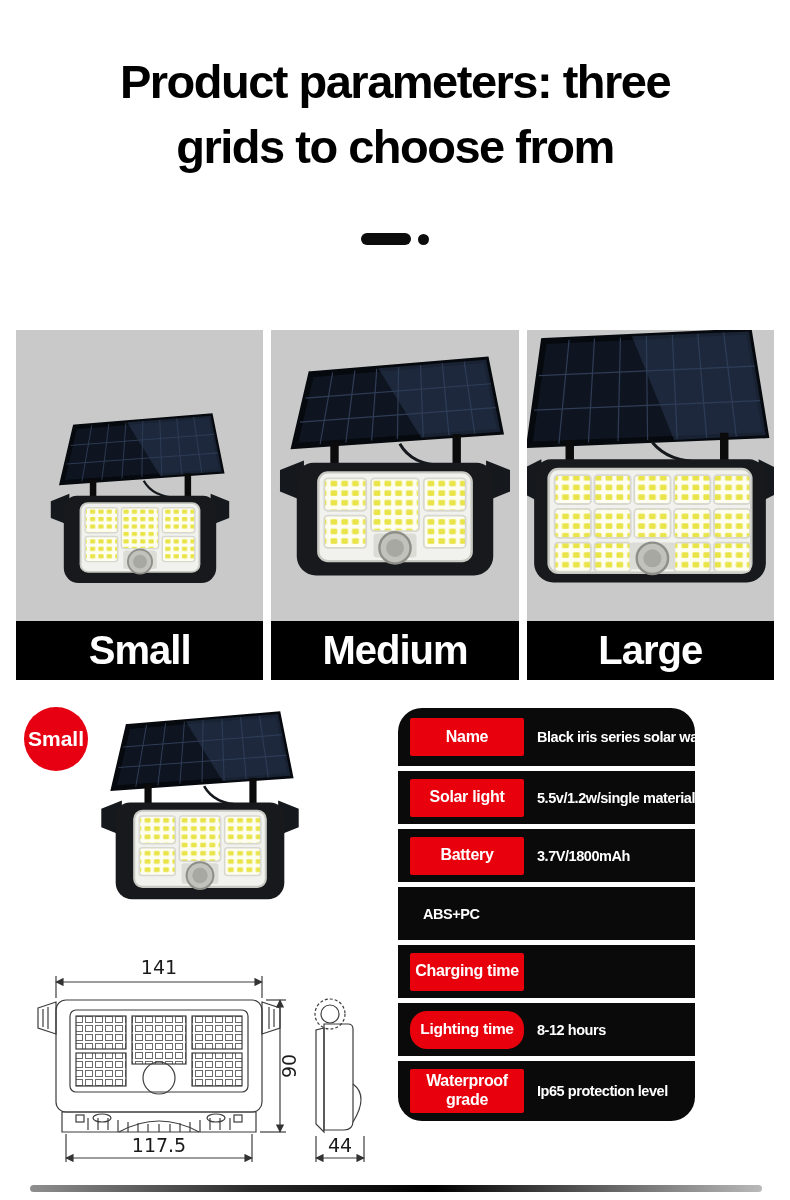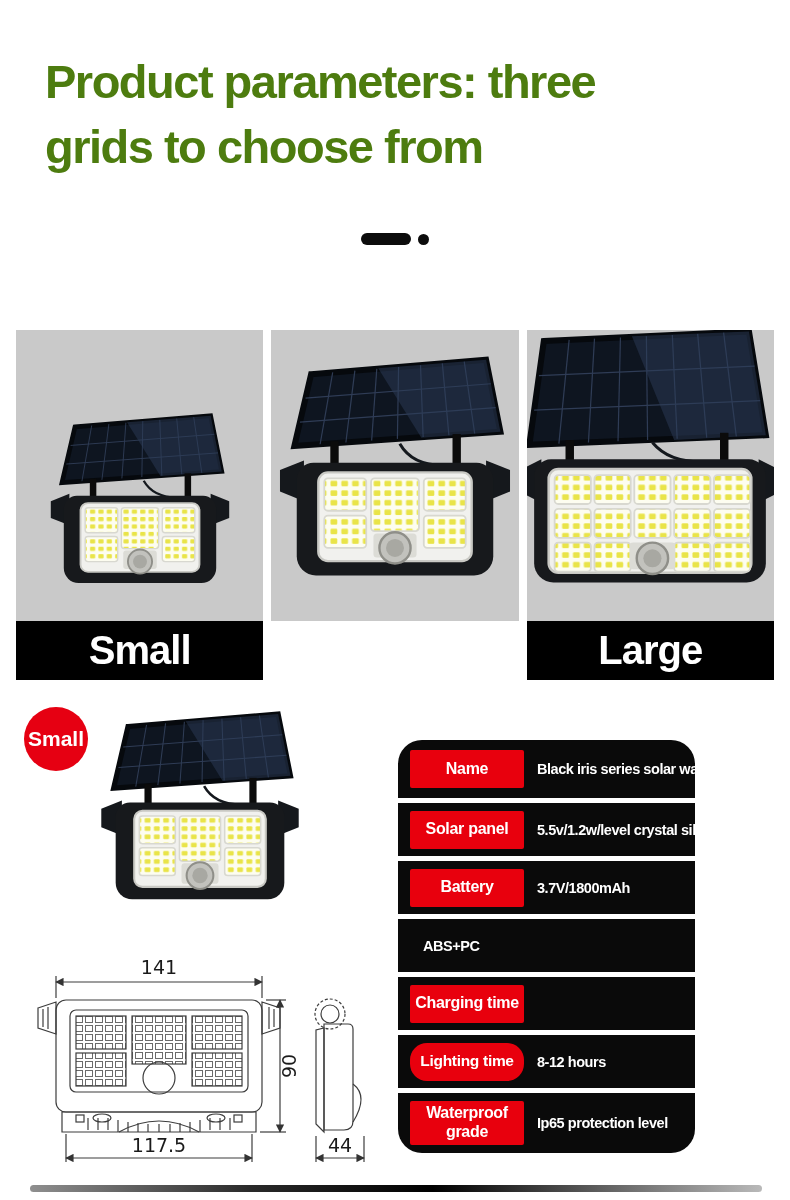--- a/index.html
+++ b/index.html
@@ -1,21 +1,21 @@
 <!DOCTYPE html>
 <html><head>
 <meta charset="utf-8">
 <style>
   html,body{margin:0;padding:0;}
   body{width:790px;height:1200px;background:#ffffff;font-family:"Liberation Sans",sans-serif;}
   .page{position:relative;width:790px;height:1200px;background:#ffffff;overflow:hidden;}
 
   
-  .title{position:absolute;top:50px;left:45px;width:700px;margin:0;
-         font-size:47px;line-height:1.38;font-weight:bold;color:#4d7c0f;letter-spacing:-1.5px;}
+  .title{position:absolute;top:50px;left:45px;width:700px;margin:0;text-align:center;
+         font-size:47px;line-height:1.38;font-weight:bold;color:#000000;letter-spacing:-1.5px;}
   .divider{position:absolute;top:233px;left:0;width:100%;display:flex;justify-content:center;align-items:center;gap:7px;}
   .divider-bar{width:50px;height:12px;background:#0c0c0c;border-radius:6px;}
   .divider-dot{width:11px;height:11px;background:#0c0c0c;border-radius:50%;}
   .subtitle{position:absolute;top:268px;left:0;width:100%;margin:0;text-align:center;
             font-size:26px;font-weight:bold;color:#0d0d0d;letter-spacing:-0.8px;white-space:nowrap;}
 
   
   .size-grid{position:absolute;top:330px;left:16px;width:758px;display:flex;gap:8px;}
   .size-card{flex:1;display:flex;flex-direction:column;margin:0;min-width:0;}
   .size-photo{height:291px;background:#c9c9c9;display:flex;align-items:flex-end;justify-content:center;overflow:hidden;}
@@ -24,21 +24,21 @@
                 font-size:40px;font-weight:bold;letter-spacing:-1px;}
 
   
   .detail{position:absolute;top:690px;left:0;width:790px;height:500px;}
   .size-badge{position:absolute;left:24px;top:17px;width:64px;height:64px;background:#e60012;border-radius:50%;
               color:#ffffff;font-size:21px;font-weight:bold;display:flex;align-items:center;justify-content:center;}
   .product-photo{position:absolute;left:97px;top:20px;}
   .dim-drawing{position:absolute;left:24px;top:262px;}
 
   
-  .spec-table{position:absolute;left:398px;top:18px;width:297px;display:flex;flex-direction:column;gap:5px;margin-top:32px;}
+  .spec-table{position:absolute;left:398px;top:18px;width:297px;display:flex;flex-direction:column;gap:5px;}
   .spec-row{background:#0a0a0a;min-height:53px;display:flex;align-items:center;
             padding:5px 8px 5px 12px;box-sizing:border-box;}
   .spec-row:first-child{border-radius:24px 24px 0 0;min-height:58px;}
   .spec-row:last-child{border-radius:0 0 24px 24px;min-height:60px;}
   .spec-label{width:114px;min-height:38px;background:#e8000d;color:#ffffff;flex:0 0 auto;
               font-size:16px;font-weight:bold;line-height:1.18;letter-spacing:-0.3px;
               display:flex;align-items:center;justify-content:center;text-align:center;
               border-radius:2px;padding:3px 3px;box-sizing:border-box;}
   .spec-label.fit{white-space:nowrap;font-size:15.5px;border-radius:17px;}
   .spec-value{flex:1;color:#ffffff;font-size:14.5px;font-weight:bold;letter-spacing:-0.45px;
@@ -161,20 +161,21 @@
           </svg>
       </div>
       <figcaption class="size-caption">Small</figcaption>
     </figure>
     <figure class="size-card">
       <div class="size-photo">
         <svg width="240" height="254">
             <use href="#lamp5"></use>
           </svg>
       </div>
+      <figcaption class="size-caption">Medium</figcaption>
     </figure>
     <figure class="size-card">
       <div class="size-photo">
         <svg width="266" height="280">
             <use href="#lamp13"></use>
           </svg>
       </div>
       <figcaption class="size-caption">Large</figcaption>
     </figure>
   </div>
@@ -256,22 +257,22 @@
         <text x="316" y="200" text-anchor="middle">44</text>
       </g>
     </svg>
 
     <div class="spec-table">
       <div class="spec-row">
         <div class="spec-label">Name</div>
         <div class="spec-value">Black iris series solar wall light</div>
       </div>
       <div class="spec-row">
-        <div class="spec-label">Solar panel</div>
-        <div class="spec-value">5.5v/1.2w/level crystal silicon</div>
+        <div class="spec-label">Solar light</div>
+        <div class="spec-value">5.5v/1.2w/single material silicon</div>
       </div>
       <div class="spec-row">
         <div class="spec-label">Battery</div>
         <div class="spec-value">3.7V/1800mAh</div>
       </div>
       <div class="spec-row">
         <div class="spec-value">ABS+PC</div>
       </div>
       <div class="spec-row">
         <div class="spec-label">Charging time</div>

